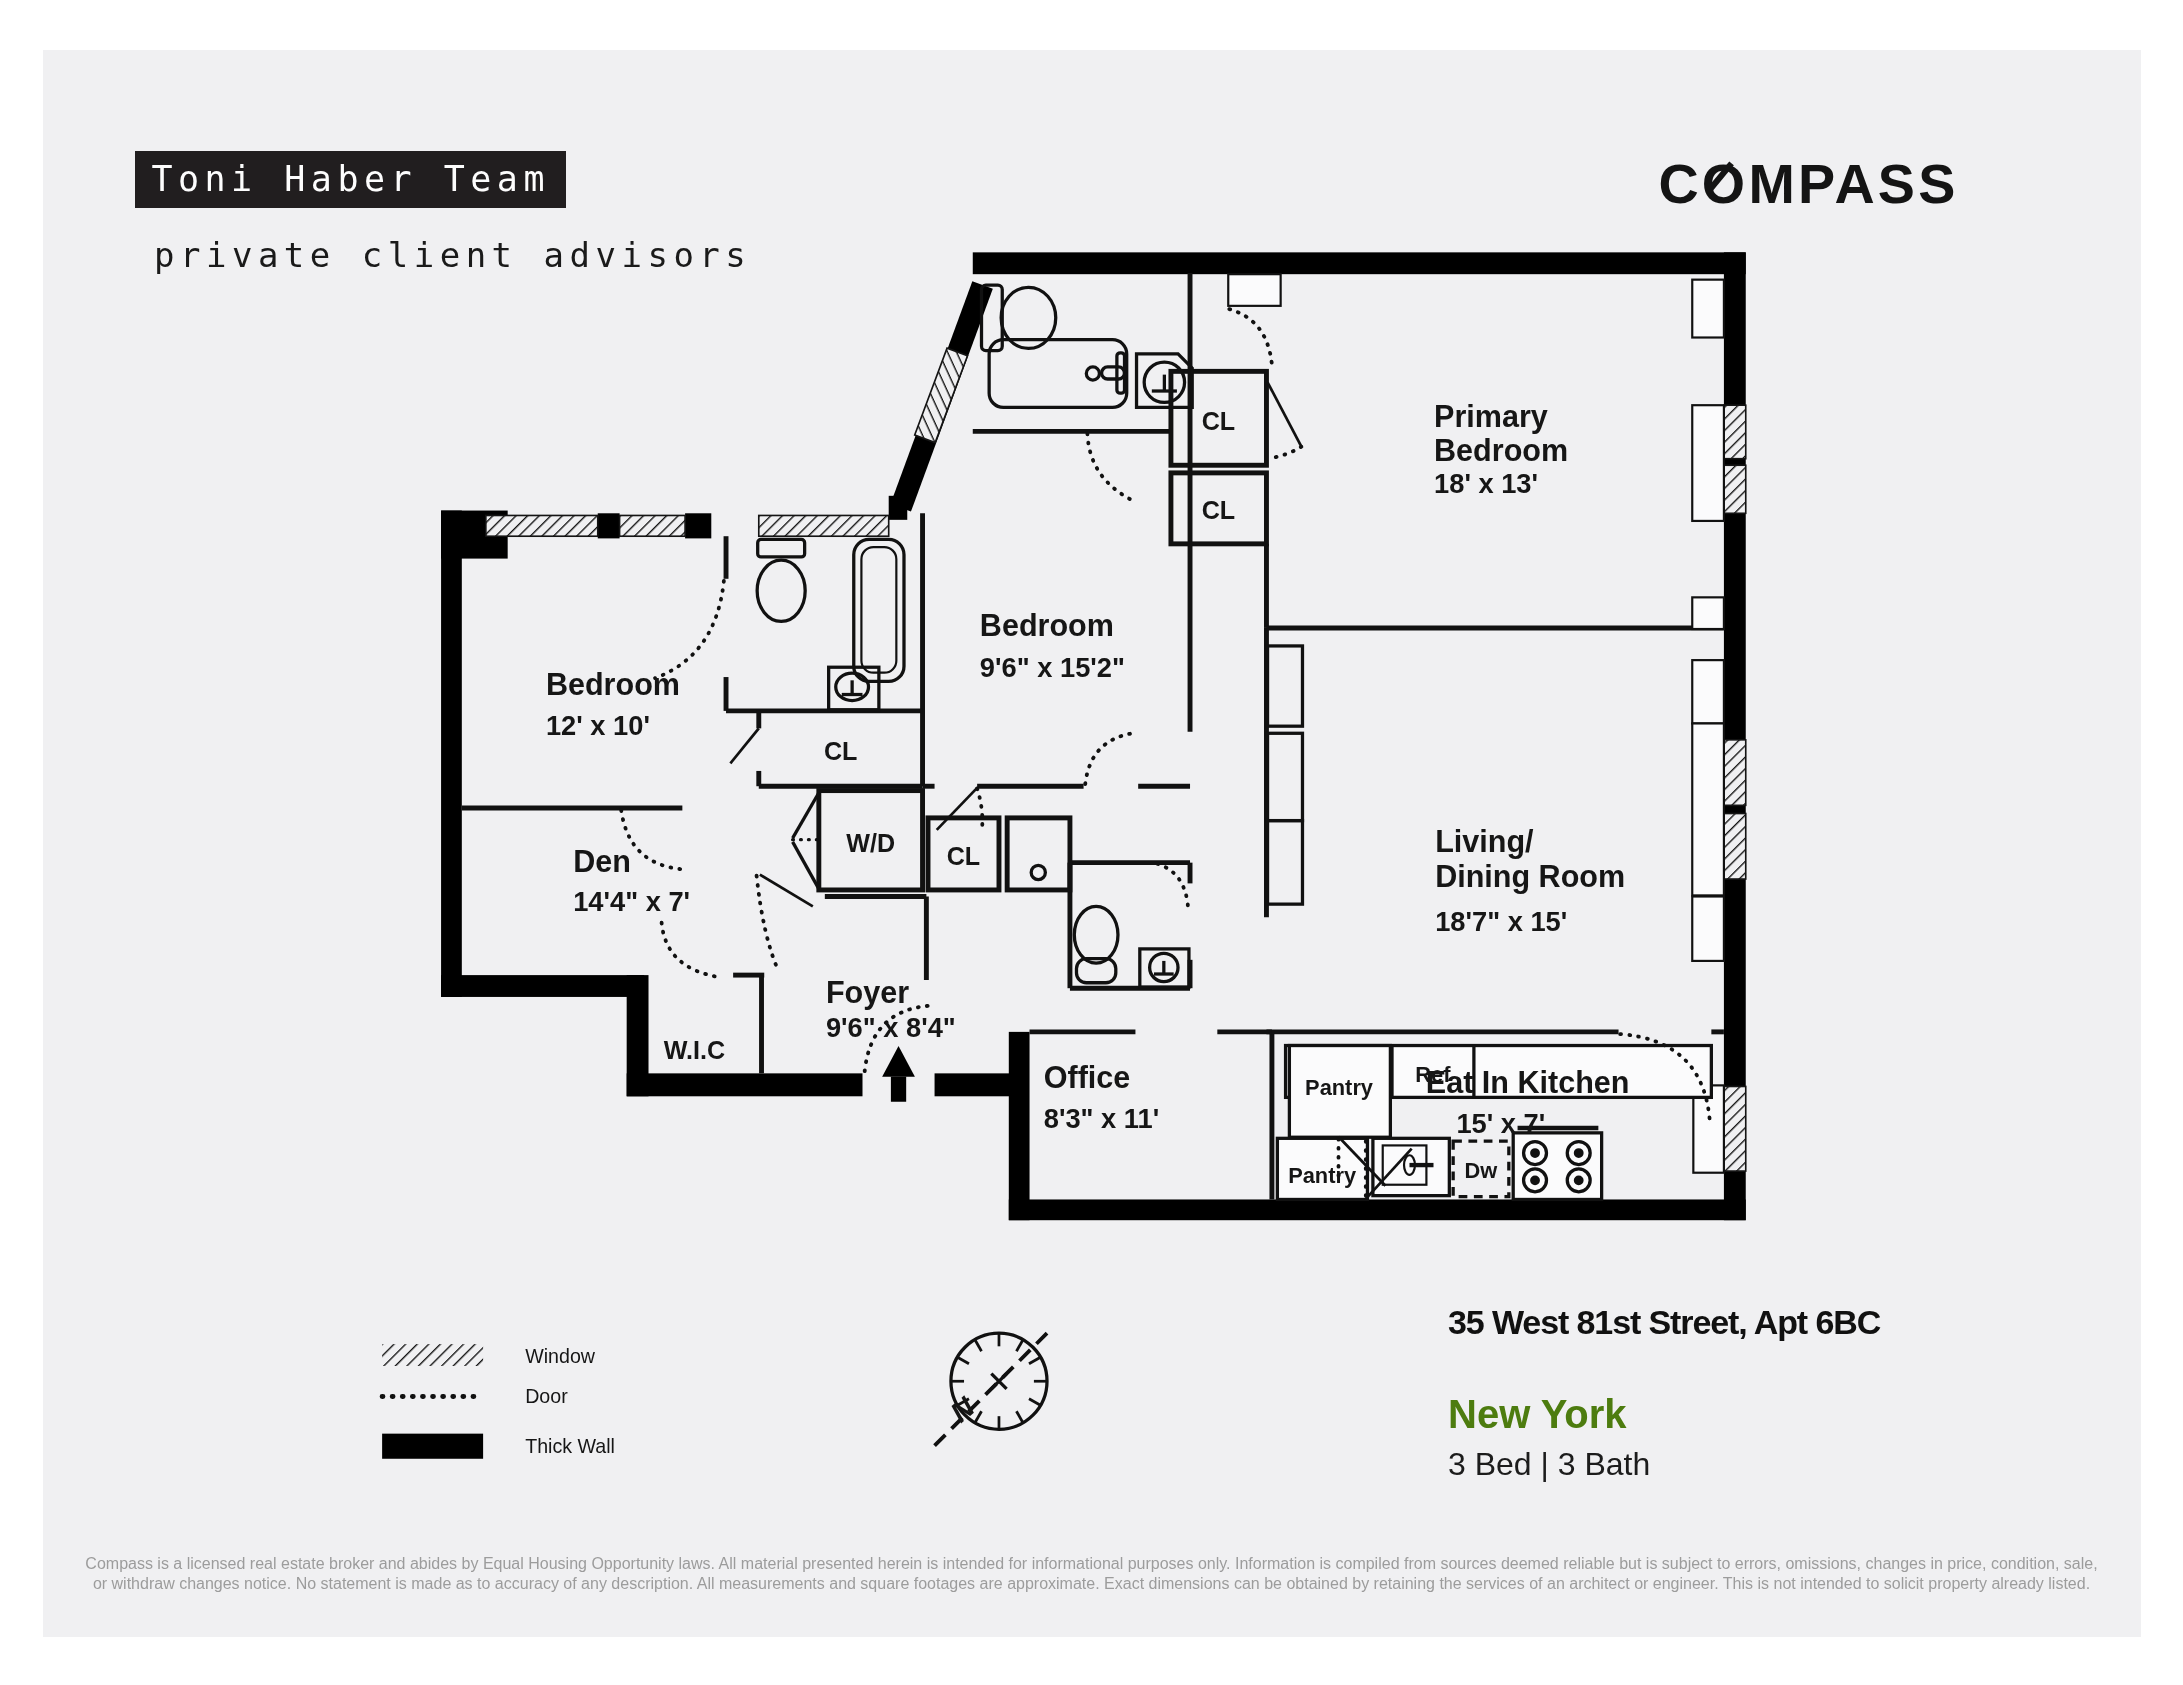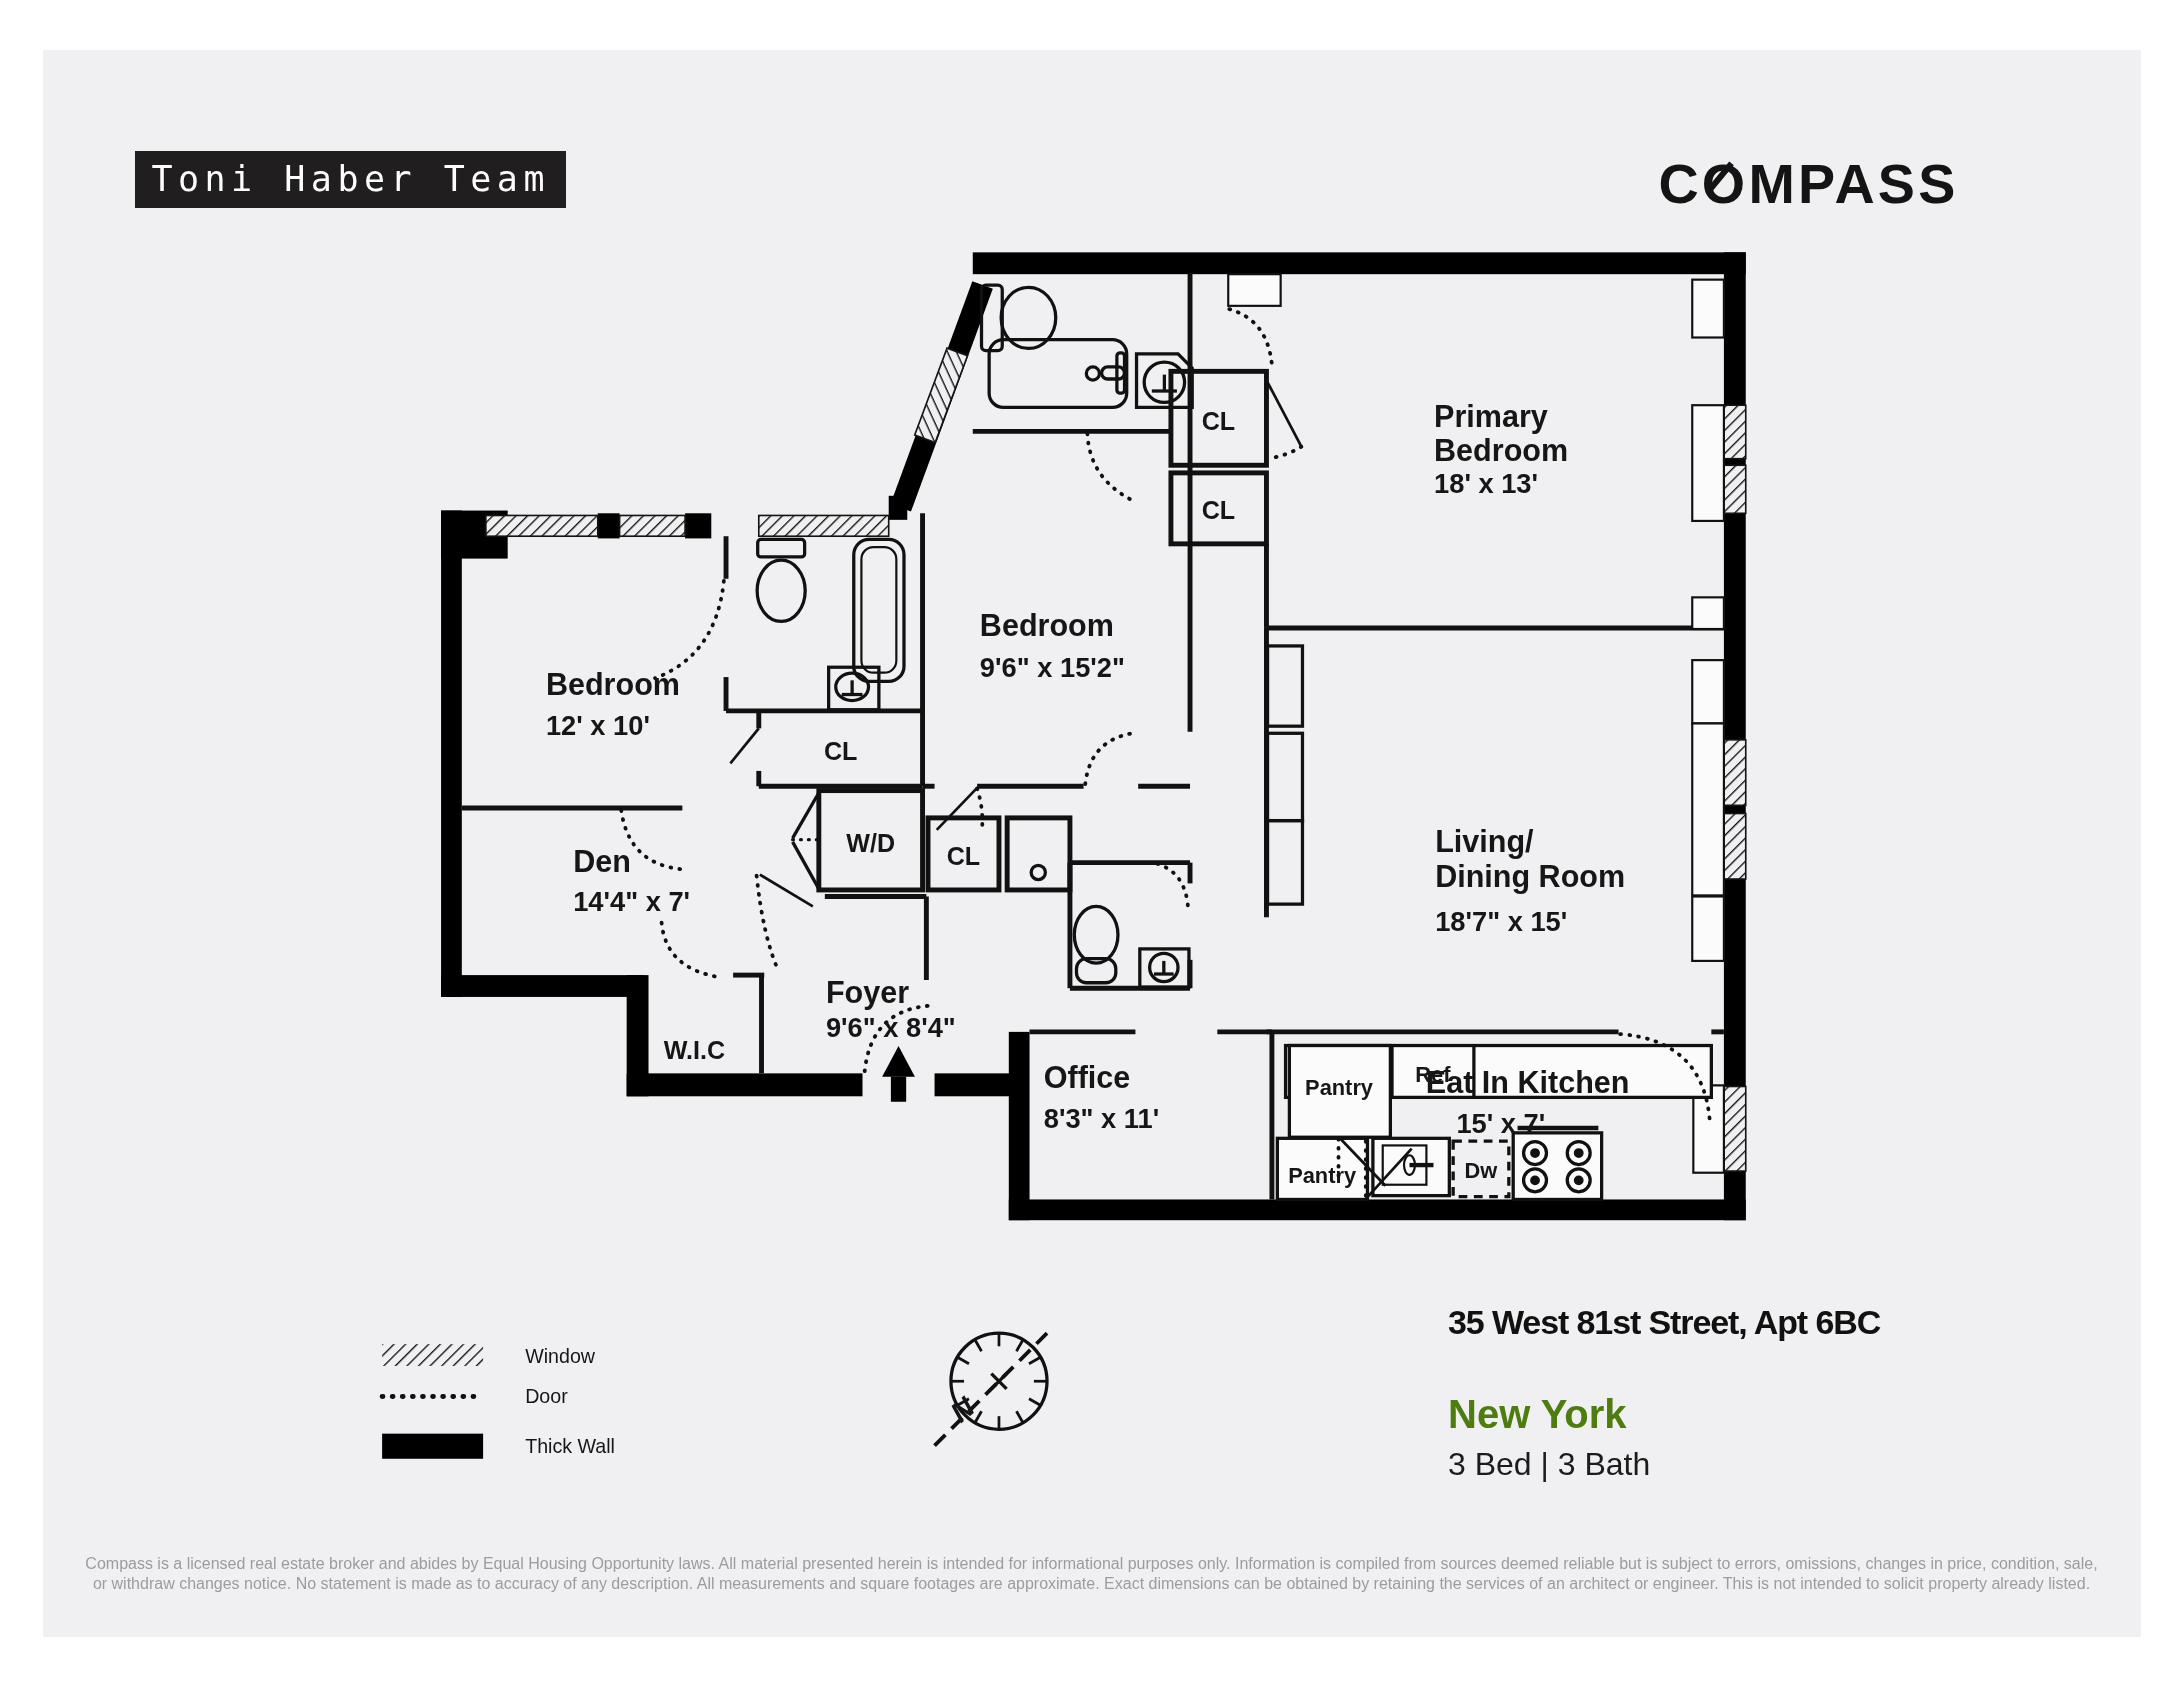--- a/index.html
+++ b/index.html
@@ -24,20 +24,21 @@
   .lg{font-size:36px;font-weight:400;}
   .logo{font-size:102px;font-weight:700;letter-spacing:6px;fill:#141414;}
 </style>
 </head>
 <body>
 
 <div class="page">
   <div class="panel"></div>
 
   <div class="team-box">Toni Haber Team</div>
+  <div class="tagline">private client advisors</div>
 
   <div class="addr1">35 West 81st Street, Apt 6BC</div>
   <div class="addr2">New York</div>
   <div class="addr3">3 Bed | 3 Bath</div>
   <div class="disc d1">Compass is a licensed real estate broker and abides by Equal Housing Opportunity laws. All material presented herein is intended for informational purposes only. Information is compiled from sources deemed reliable but is subject to errors, omissions, changes in price, condition, sale,</div>
   <div class="disc d2">or withdraw changes notice. No statement is made as to accuracy of any description. All measurements and square footages are approximate. Exact dimensions can be obtained by retaining the services of an architect or engineer. This is not intended to solicit property already listed.</div>
 
   <svg width="2183" height="1686" viewBox="0 0 3999 3088" style="position:absolute;left:0;top:0;">
     <defs>
       <pattern id="hatch" width="15" height="15" patternUnits="userSpaceOnUse" patternTransform="rotate(45)">

